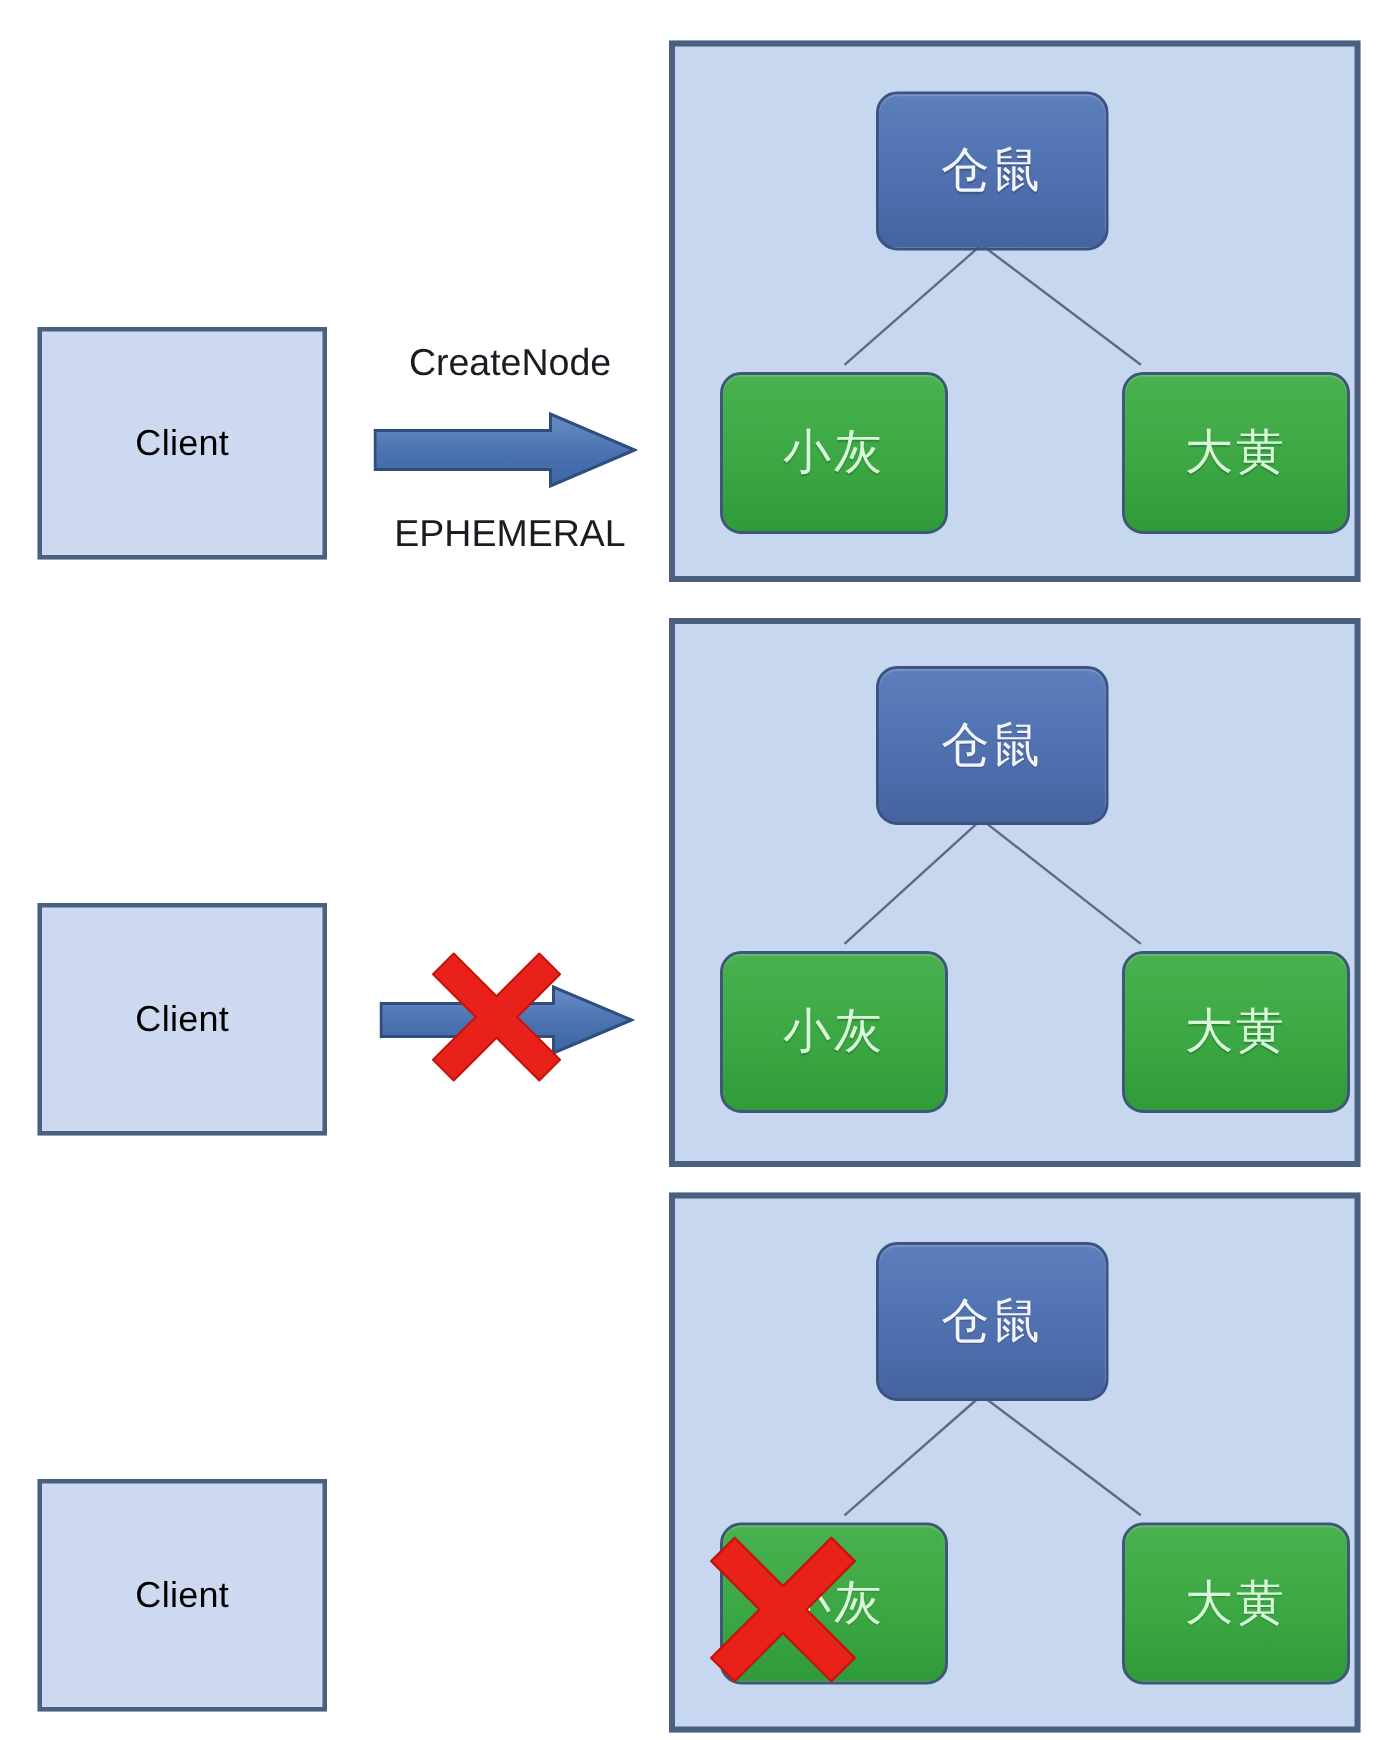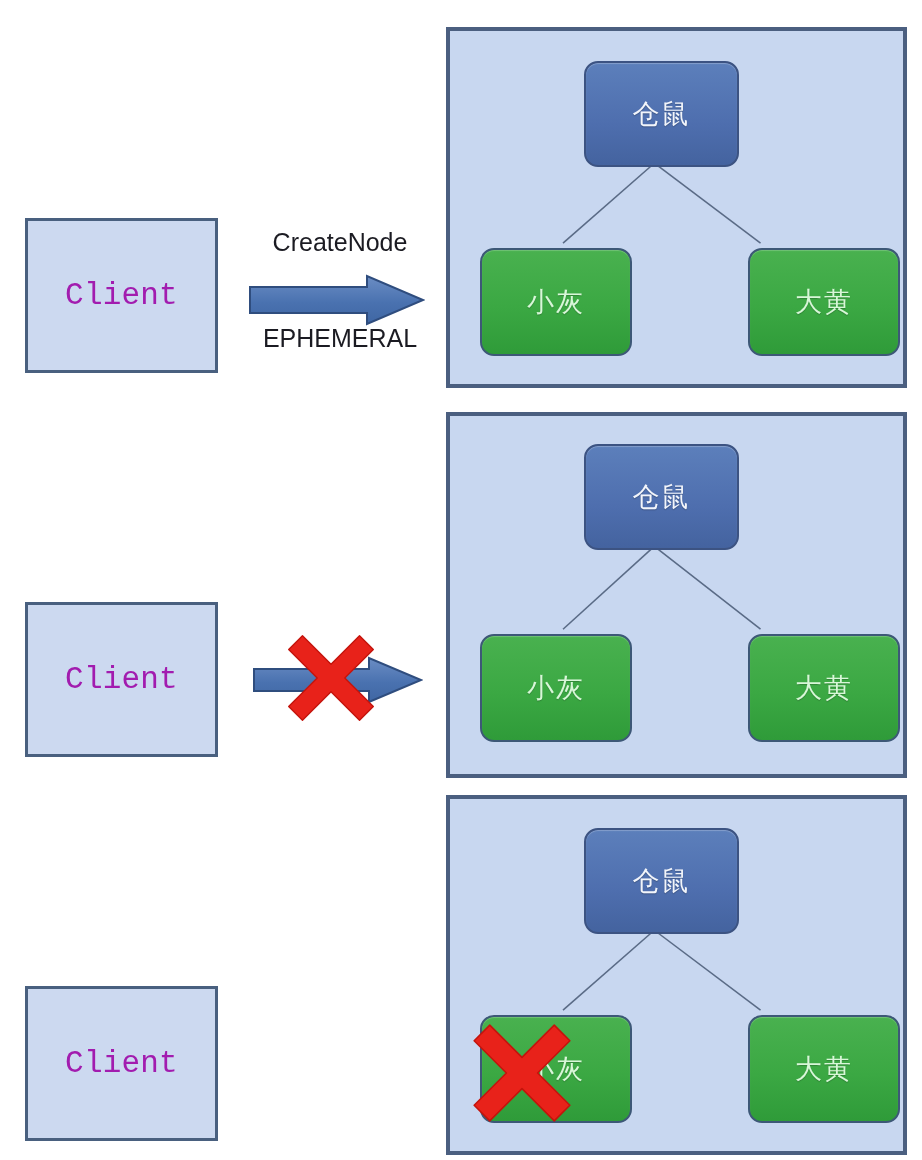--- a/index.html
+++ b/index.html
@@ -19,45 +19,44 @@
   .client-box {
     position: absolute;
     box-sizing: border-box;
     background: #ccd9f0;
     border: 3px solid #49607f;
     display: flex;
     align-items: center;
     justify-content: center;
   }
   .client-box .client-label {
-    font-size: 31px;
-    color: #a21caf;
+    font-size: 24px;
+    color: #000000;
     letter-spacing: 0.2px;
-    font-family: Liberation Mono, monospace;
   }
 
   
   .panel {
     position: absolute;
     box-sizing: border-box;
     background: #c8d7f0;
     border: 4px solid #4b5f80;
   }
 
   
   .node {
     position: absolute;
     box-sizing: border-box;
     display: flex;
     align-items: center;
     justify-content: center;
     border-radius: 14px;
   }
   .node-label {
-    font-size: 27px;
+    font-size: 32px;
     letter-spacing: 2px;
     position: relative;
     z-index: 2;
   }
   .node.root {
     background: linear-gradient(180deg, #5c7fbb 0%, #4e6eae 60%, #44639f 100%);
     border: 2px solid #3c5382;
     box-shadow: inset 0 1px 1px rgba(255,255,255,0.25);
   }
   .node.root .node-label {
@@ -124,21 +123,21 @@
   <defs>
     <linearGradient id="arrGrad1" x1="0" y1="0" x2="0" y2="1">
       <stop offset="0%" stop-color="#6b8dc4"></stop>
       <stop offset="55%" stop-color="#4a72b0"></stop>
       <stop offset="100%" stop-color="#3f66a3"></stop>
     </linearGradient>
   </defs>
   <path d="M1,13 L118,13 L118,2 L174,26 L118,50 L118,39 L1,39 Z" fill="url(#arrGrad1)" stroke="#2f4d7e" stroke-width="2"></path>
 </svg>
 
-<div class="arrow-caption" style="left:245px; top:324px; width:190px;">EPHEMERAL</div>
+<div class="arrow-caption" style="left:245px; top:342px; width:190px;">EPHEMERAL</div>
 
 <div class="panel" style="left:446px; top:27px; width:461px; height:361px;">
   <svg class="edge-svg" viewBox="0 0 461 361" preserveAspectRatio="none">
     <line class="edge-line" x1="207" y1="136" x2="115" y2="217"></line>
     <line class="edge-line" x1="209" y1="136" x2="316" y2="217"></line>
   </svg>
   <div class="node root" style="left:134px; top:30px; width:155px; height:106px;">
     <span class="node-label">仓鼠</span>
   </div>
   <div class="node leaf" style="left:30px; top:217px; width:152px; height:108px;">

